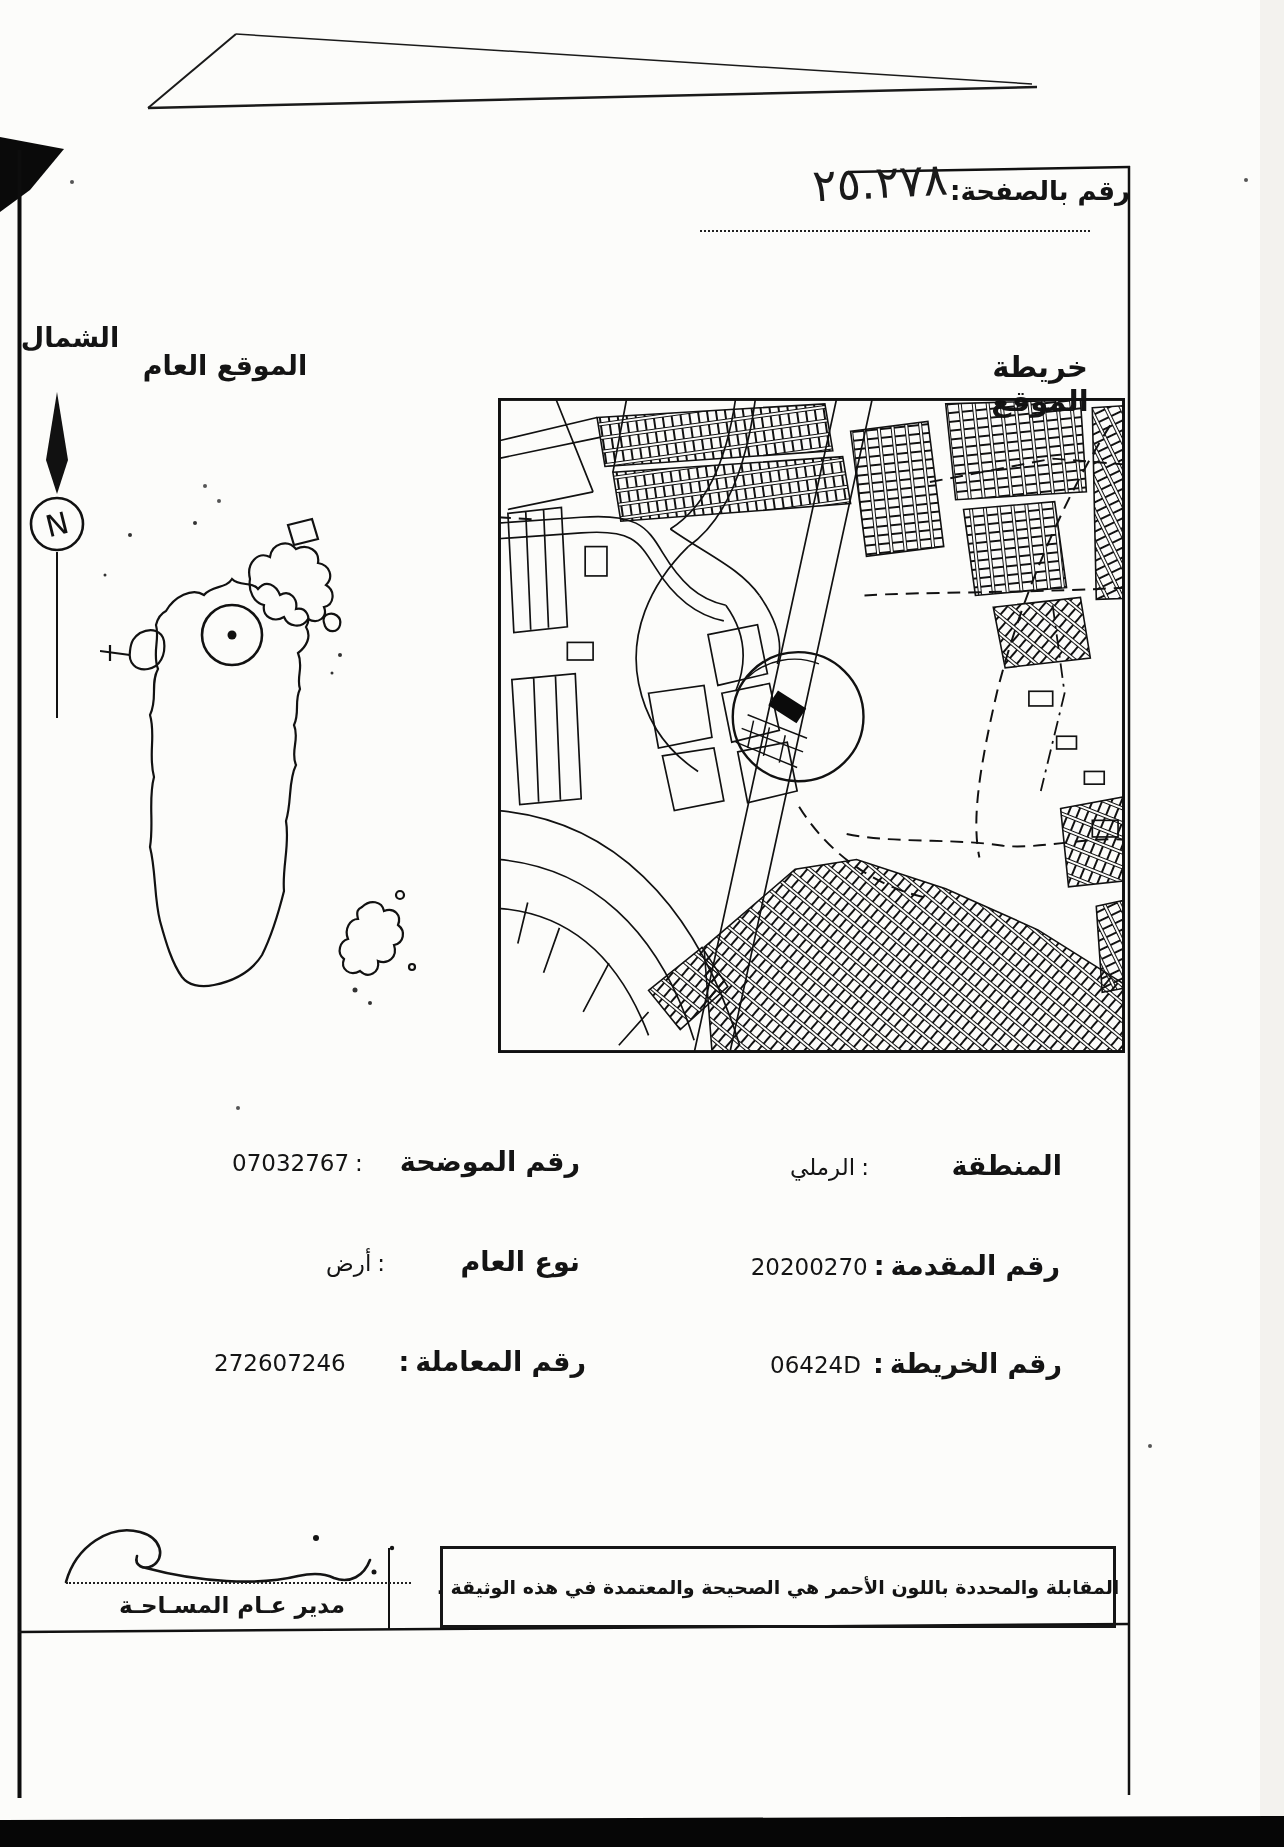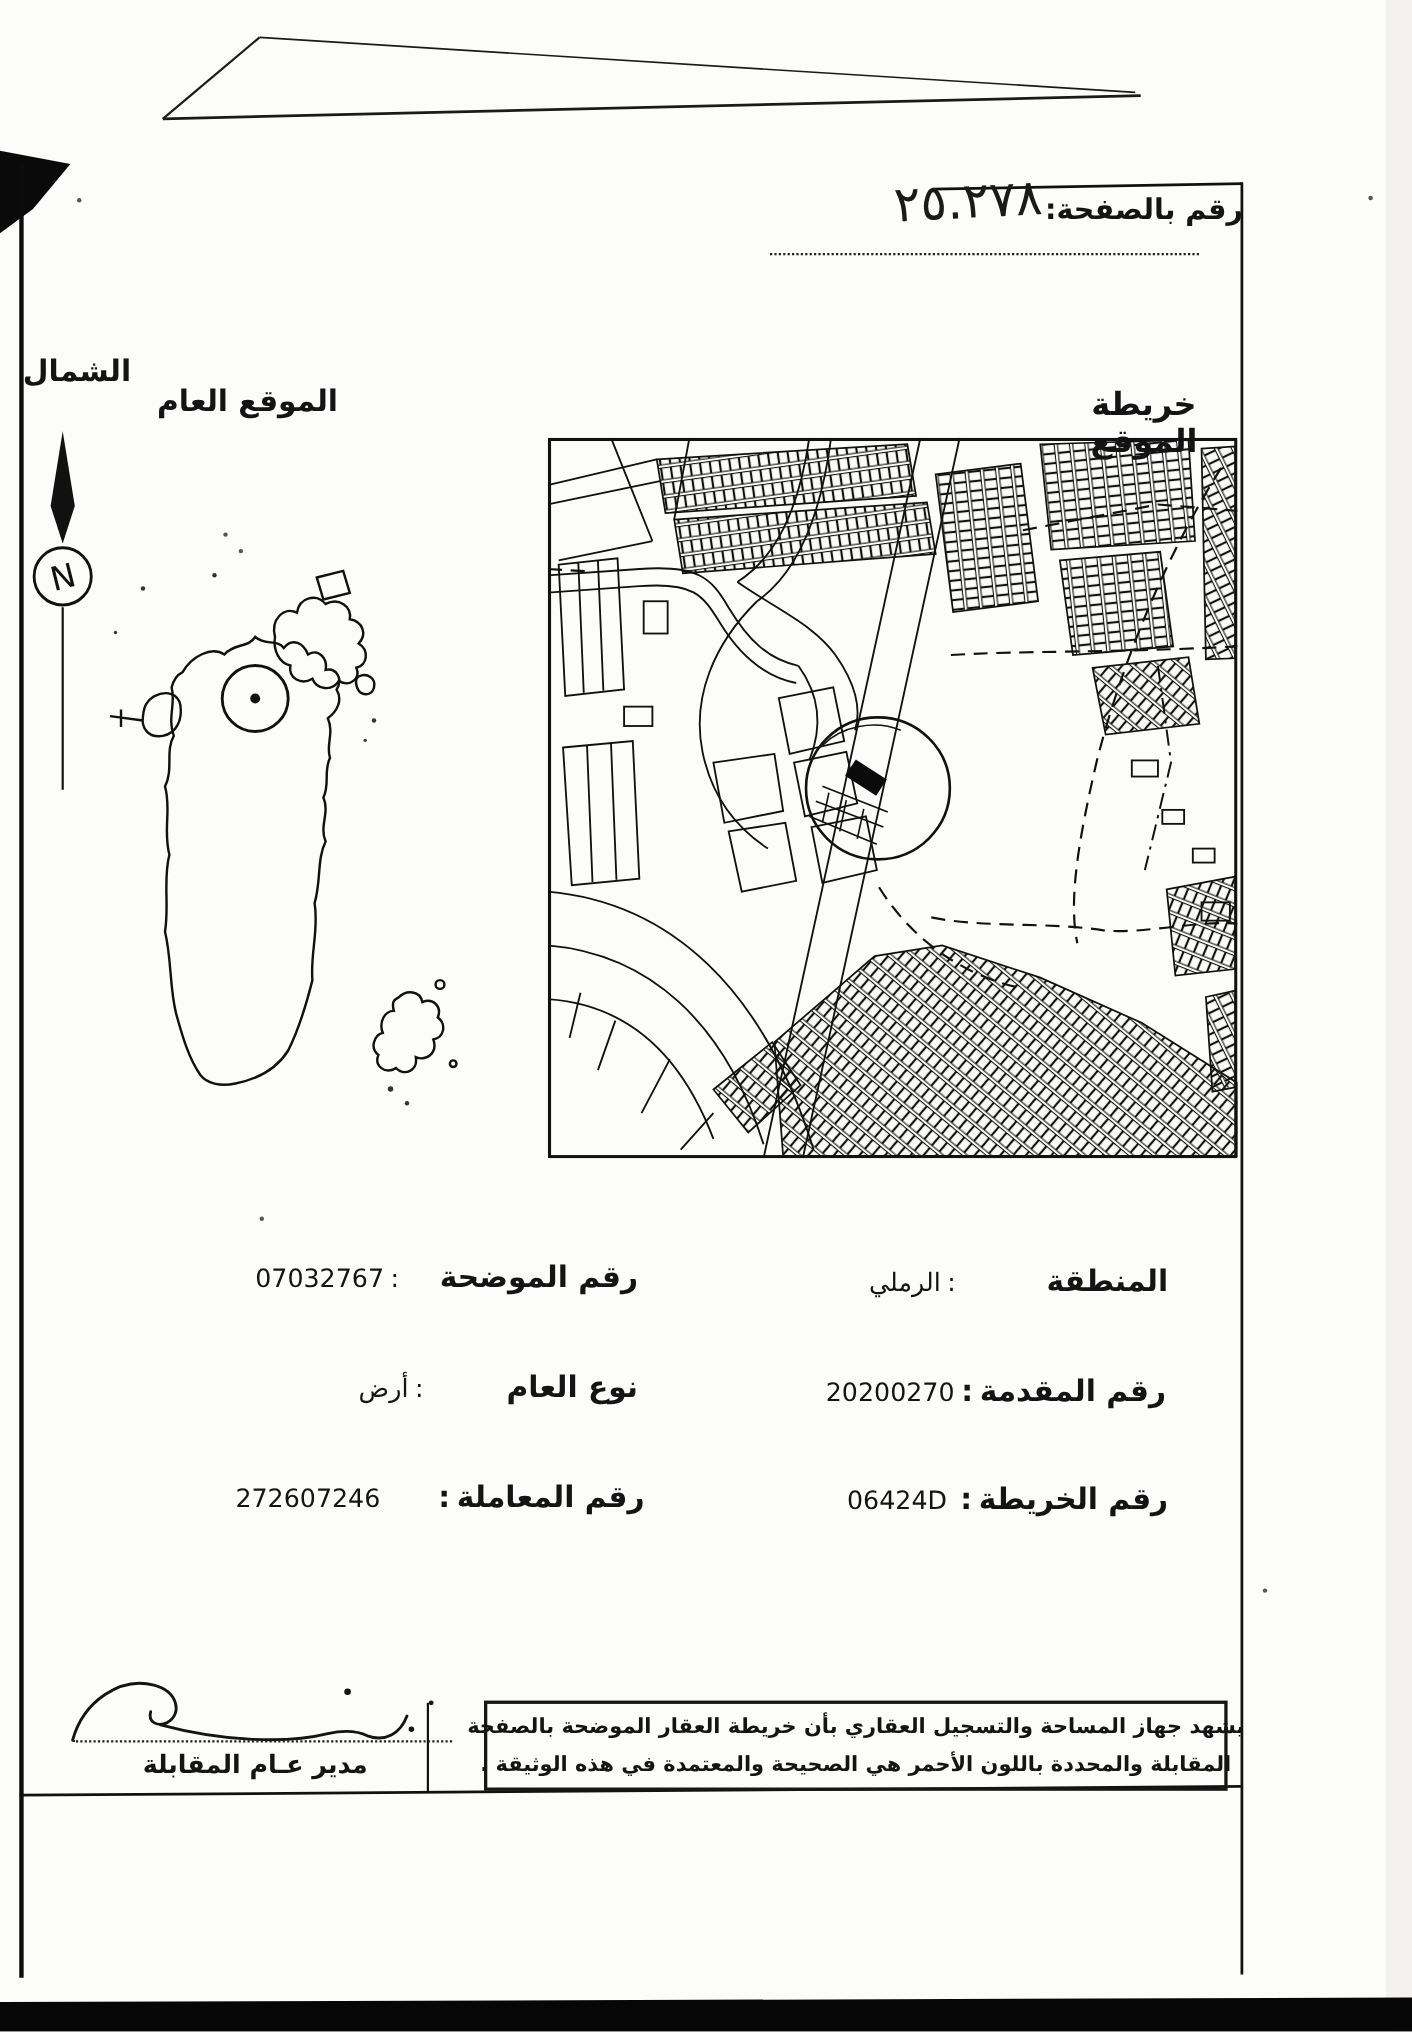--- a/index.html
+++ b/index.html
@@ -198,31 +198,30 @@
   <div class="frow" style="left:326px;top:1246px;width:254px;">
     <span class="flabel">نوع العام</span>
     <span class="fval"><span class="sep">:</span><span>أرض</span></span>
   </div>
   <div class="frow" style="left:214px;top:1346px;width:372px;">
     <span class="flabel"><span>رقم المعاملة</span><span class="sep">:</span></span>
     <span class="fval num">272607246</span>
   </div>
 
   <div class="abs attest-box" style="left:440px;top:1546px;width:670px;height:76px;">
-    <div class="attest-line">يشهد جهاز المساحة والتسجيل العقاري بأن خريطة العقار الموضحة بالصفحة</div>
     <div class="attest-line">المقابلة والمحددة باللون الأحمر هي الصحيحة والمعتمدة في هذه الوثيقة .</div>
   </div>
 
   <svg class="abs" style="left:58px;top:1512px;" width="370" height="95" viewBox="0 0 370 95">
     <g stroke="#141414" stroke-width="2.6" fill="none" stroke-linecap="round">
       <path d="M8,70 C18,34 52,12 82,20 C104,26 108,46 94,54 C86,58 76,54 79,44"></path>
       <path d="M88,56 C140,70 200,74 240,64 C258,60 268,62 276,66 C292,72 306,64 312,48"></path>
     </g>
     <g fill="#141414">
       <circle cx="258" cy="26" r="3"></circle>
         <circle cx="316" cy="60" r="2.5"></circle>
         <circle cx="334" cy="36" r="2.2"></circle>
     </g>
   </svg>
   <div class="abs sig-dots" style="left:66px;top:1582px;width:345px;"></div>
-  <div class="abs ar sig-title nowrap" style="left:92px;top:1592px;width:280px;">مدير عـام المقابلة</div>
+  <div class="abs ar sig-title nowrap" style="left:92px;top:1592px;width:280px;">مدير عـام المسـاحـة</div>
 
 </div>
 
 </body></html>

